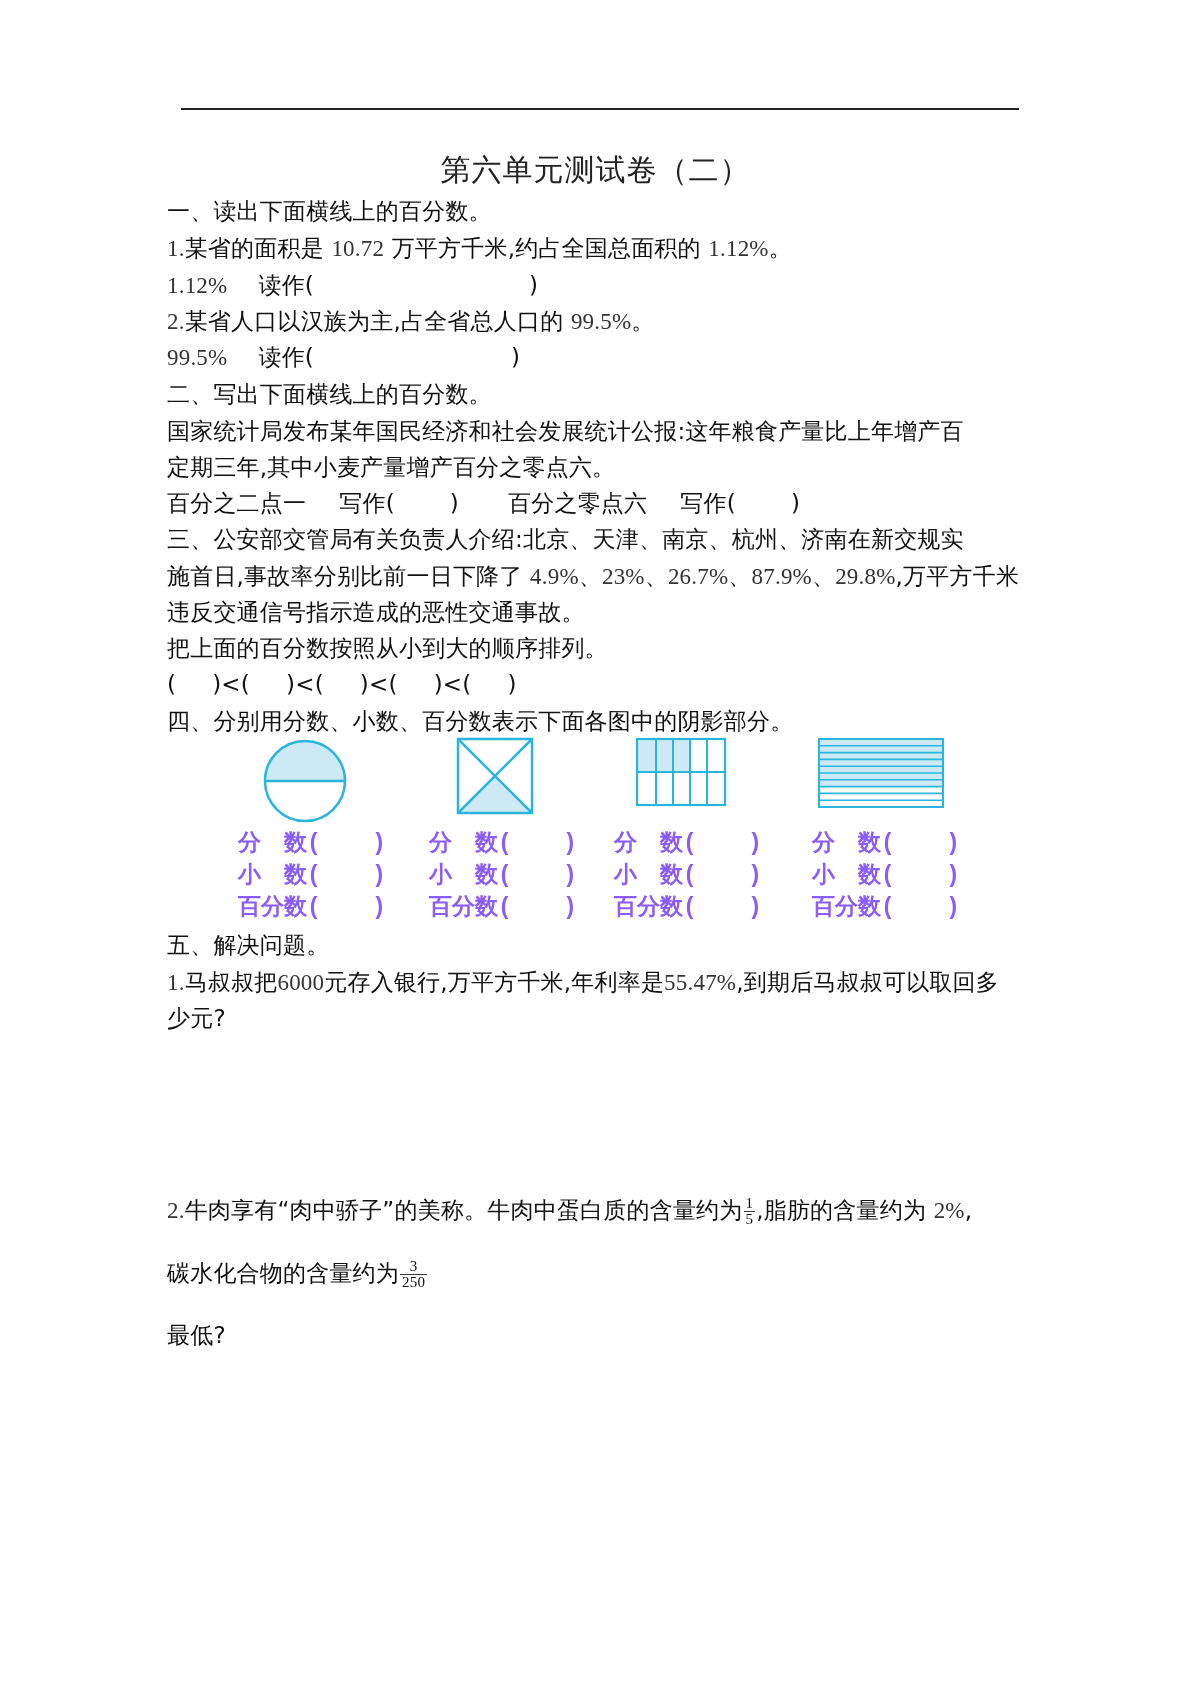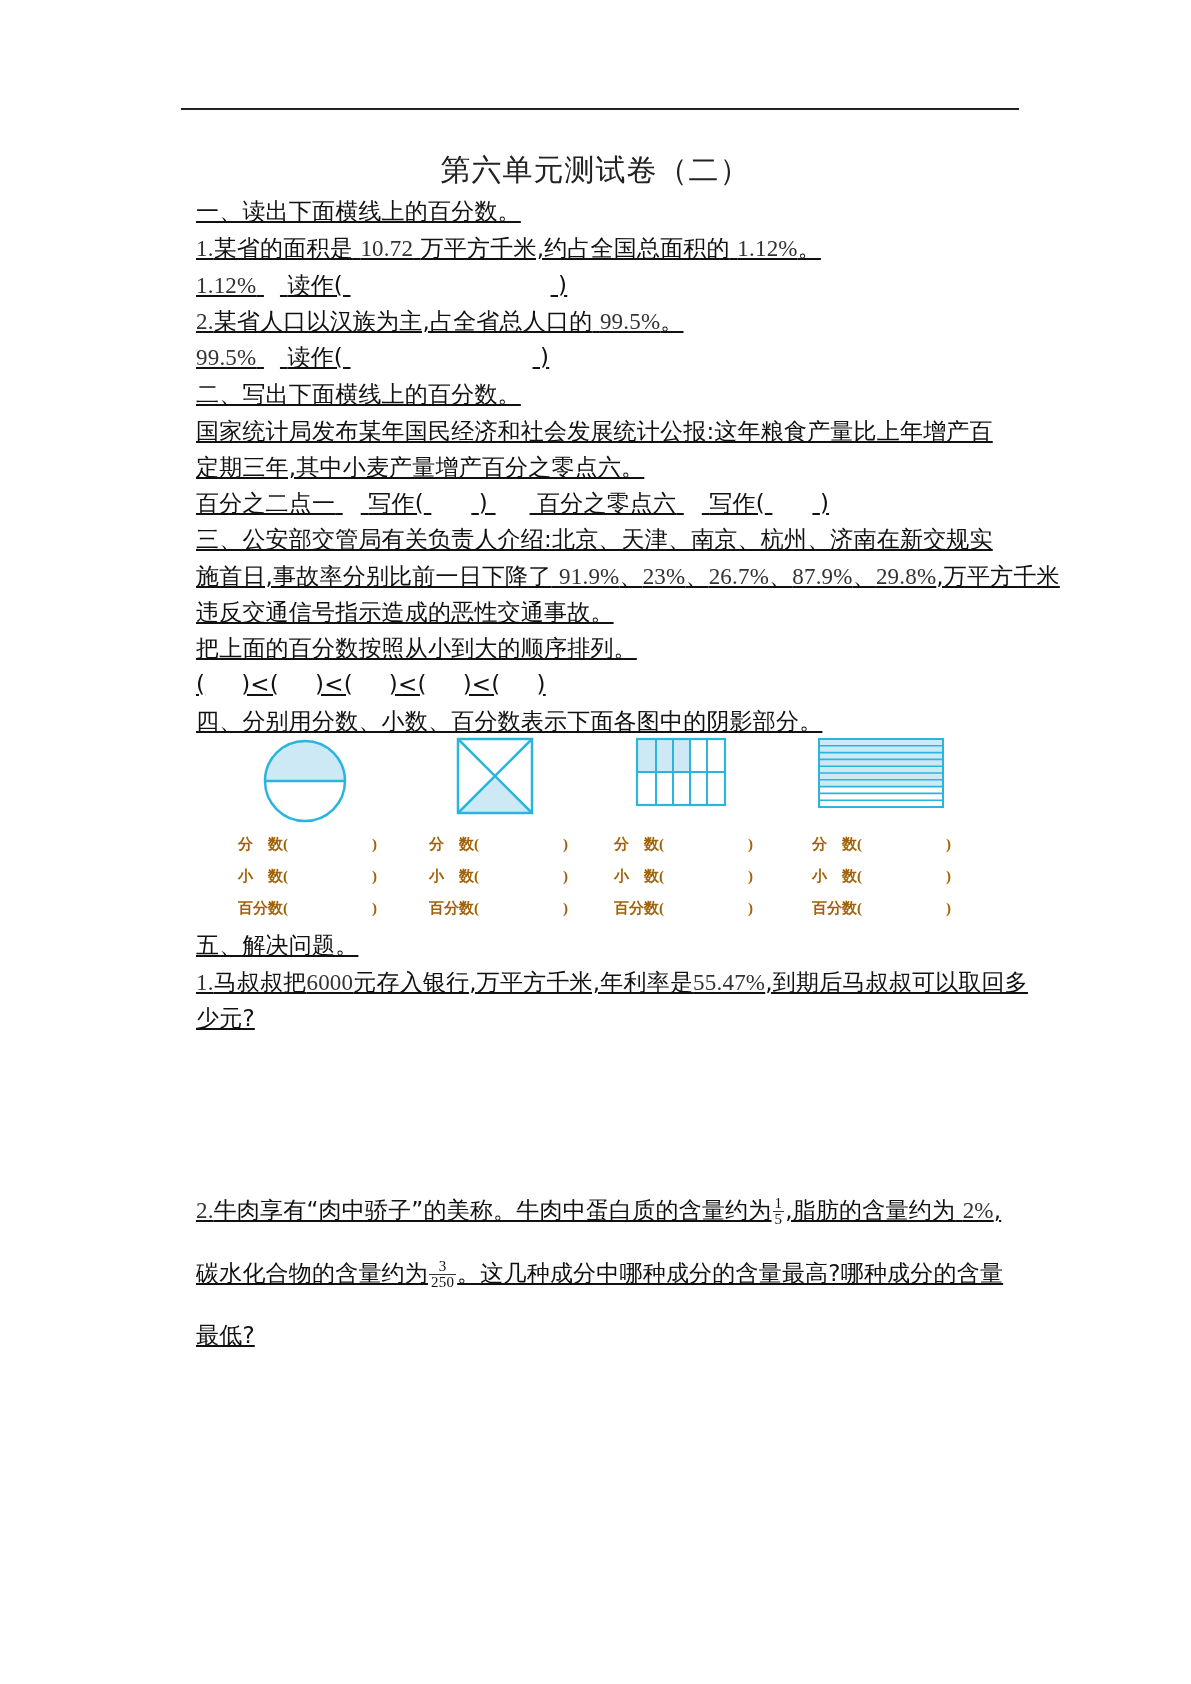--- a/index.html
+++ b/index.html
@@ -1,25 +1,25 @@
 <!DOCTYPE html>
 <html><head>
 <meta charset="utf-8">
 <style>
   html, body { margin:0; padding:0; background:#ffffff; }
   body { width:1191px; height:1684px; position:relative; overflow:hidden;
          font-family:"DejaVu Sans", "Liberation Sans", sans-serif; color:#111; }
   .rule { position:absolute; left:181px; top:108px; width:838px; height:2px; background:#222; }
   .title { position:absolute; left:0; width:1191px; top:150px; text-align:center;
            font-family:Liberation Mono, monospace; font-size:30px; color:#222; letter-spacing:1px; }
-  .line { position:absolute; left:196px; font-size:23px; line-height:30px; white-space:nowrap; letter-spacing:0.2px;text-decoration:underline; }
+  .line { position:absolute; left:167px; font-size:23px; line-height:30px; white-space:nowrap; letter-spacing:0.2px; }
   .num { font-family:"Liberation Serif", "DejaVu Serif", serif; color:#333; font-size:23px; }
   .gap { display:inline-block; }
   .fig { position:absolute; }
-  .lbl { position:absolute; font-family:Liberation Serif, serif; font-size:15px; font-weight:bold; color:#a16207; white-space:nowrap; }
+  .lbl { position:absolute; font-family:Liberation Mono, monospace; font-size:23px; font-weight:bold; color:#8b5cf6; white-space:nowrap; }
   .lbl .k { display:inline-block; width:72px; }
   .lbl .p { display:inline-block; width:62px; }
   .frac { display:inline-block; vertical-align:middle; text-align:center; font-family:"Liberation Serif", serif; font-size:15px; line-height:15px; margin:0 1px; }
   .frac .n { display:block; padding:0 2px; }
   .frac .d { display:block; border-top:1px solid #333; padding:0 2px; }
 </style>
 </head>
 <body>
 
 <div class="rule"></div>
@@ -64,21 +64,21 @@
   <span>百分之零点六</span>
   <span class="gap" style="width:18px"></span>
   <span>写作(</span>
   <span class="gap" style="width:40px"></span>
   <span>)</span>
 </div>
 
 <div class="line" style="top:524px">三、公安部交管局有关负责人介绍:北京、天津、南京、杭州、济南在新交规实</div>
 <div class="line" style="top:561px">
   <span>施首日,事故率分别比前一日下降了</span>
-  <span class="num">91.9%</span><span>、</span><span class="num">23%</span><span>、</span><span class="num">26.7%</span><span>、</span><span class="num">87.9%</span><span>、</span><span class="num">29.8%</span><span>,万平方千米</span>
+  <span class="num">4.9%</span><span>、</span><span class="num">23%</span><span>、</span><span class="num">26.7%</span><span>、</span><span class="num">87.9%</span><span>、</span><span class="num">29.8%</span><span>,万平方千米</span>
 </div>
 <div class="line" style="top:597px">违反交通信号指示造成的恶性交通事故。</div>
 <div class="line" style="top:633px">把上面的百分数按照从小到大的顺序排列。</div>
 <div class="line" style="top:669px">
   <span>(</span><span class="gap" style="width:36px"></span><span>)&lt;(</span><span class="gap" style="width:36px"></span><span>)&lt;(</span><span class="gap" style="width:36px"></span><span>)&lt;(</span><span class="gap" style="width:36px"></span><span>)&lt;(</span><span class="gap" style="width:36px"></span><span>)</span>
 </div>
 
 <div class="line" style="top:706px">四、分别用分数、小数、百分数表示下面各图中的阴影部分。</div>
 
 <svg class="fig" style="left:262px;top:738px" width="86" height="86">
@@ -143,15 +143,15 @@
 <div class="line" style="top:967px">
   <span class="num">1.</span><span>马叔叔把</span><span class="num">6000</span><span>元存入银行,万平方千米,年利率是</span><span class="num">55.47%</span><span>,到期后马叔叔可以取回多</span>
 </div>
 <div class="line" style="top:1003px">少元?</div>
 
 <div class="line" style="top:1195px">
   <span class="num">2.</span><span>牛肉享有“肉中骄子”的美称。牛肉中蛋白质的含量约为</span><span class="frac"><span class="n">1</span><span class="d">5</span></span><span>,脂肪的含量约为</span>
   <span class="num">2%</span><span>,</span>
 </div>
 <div class="line" style="top:1258px">
-  <span>碳水化合物的含量约为</span><span class="frac"><span class="n">3</span><span class="d">250</span></span><span>。这几种成分中哪种成分的含量最高?哪种成分的含量</span>
+  <span>碳水化合物的含量约为</span><span class="frac"><span class="n">3</span><span class="d">250</span></span>
 </div>
 <div class="line" style="top:1320px">最低?</div>
 
 </body></html>

